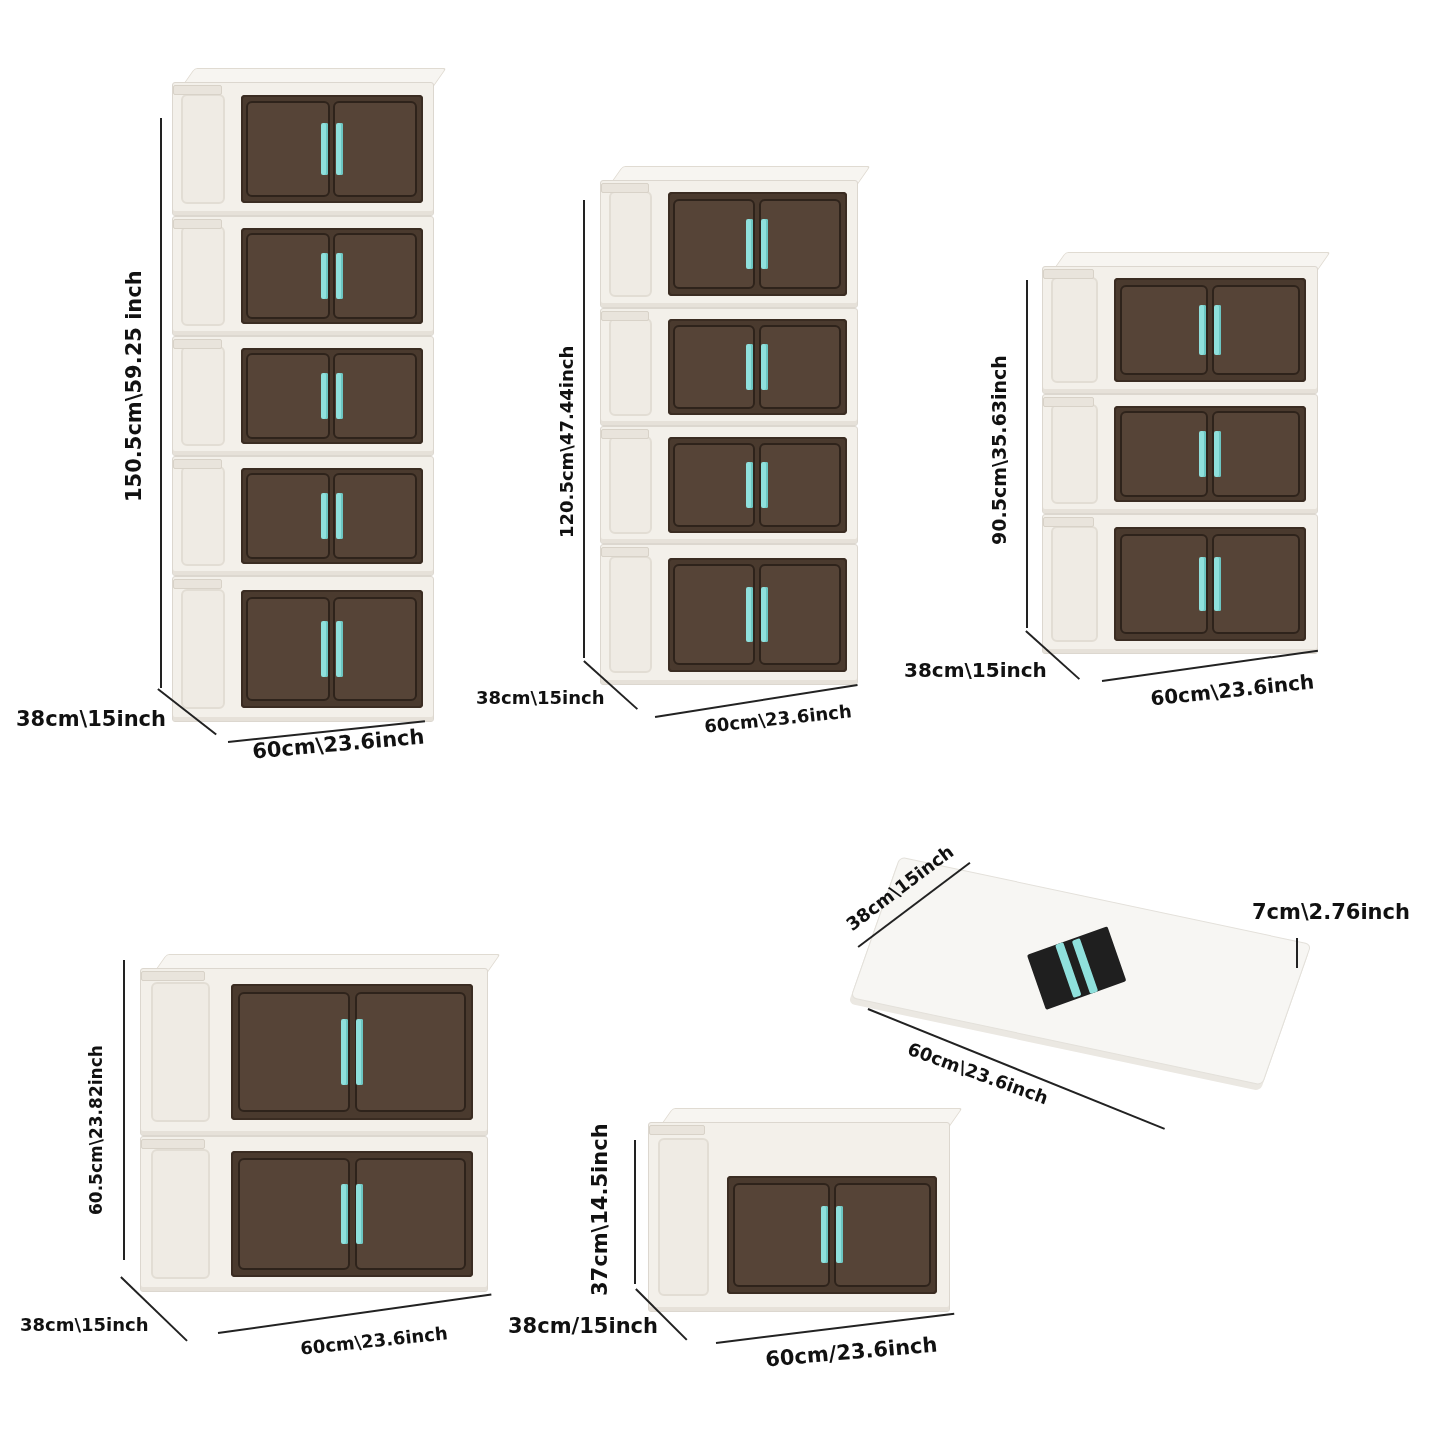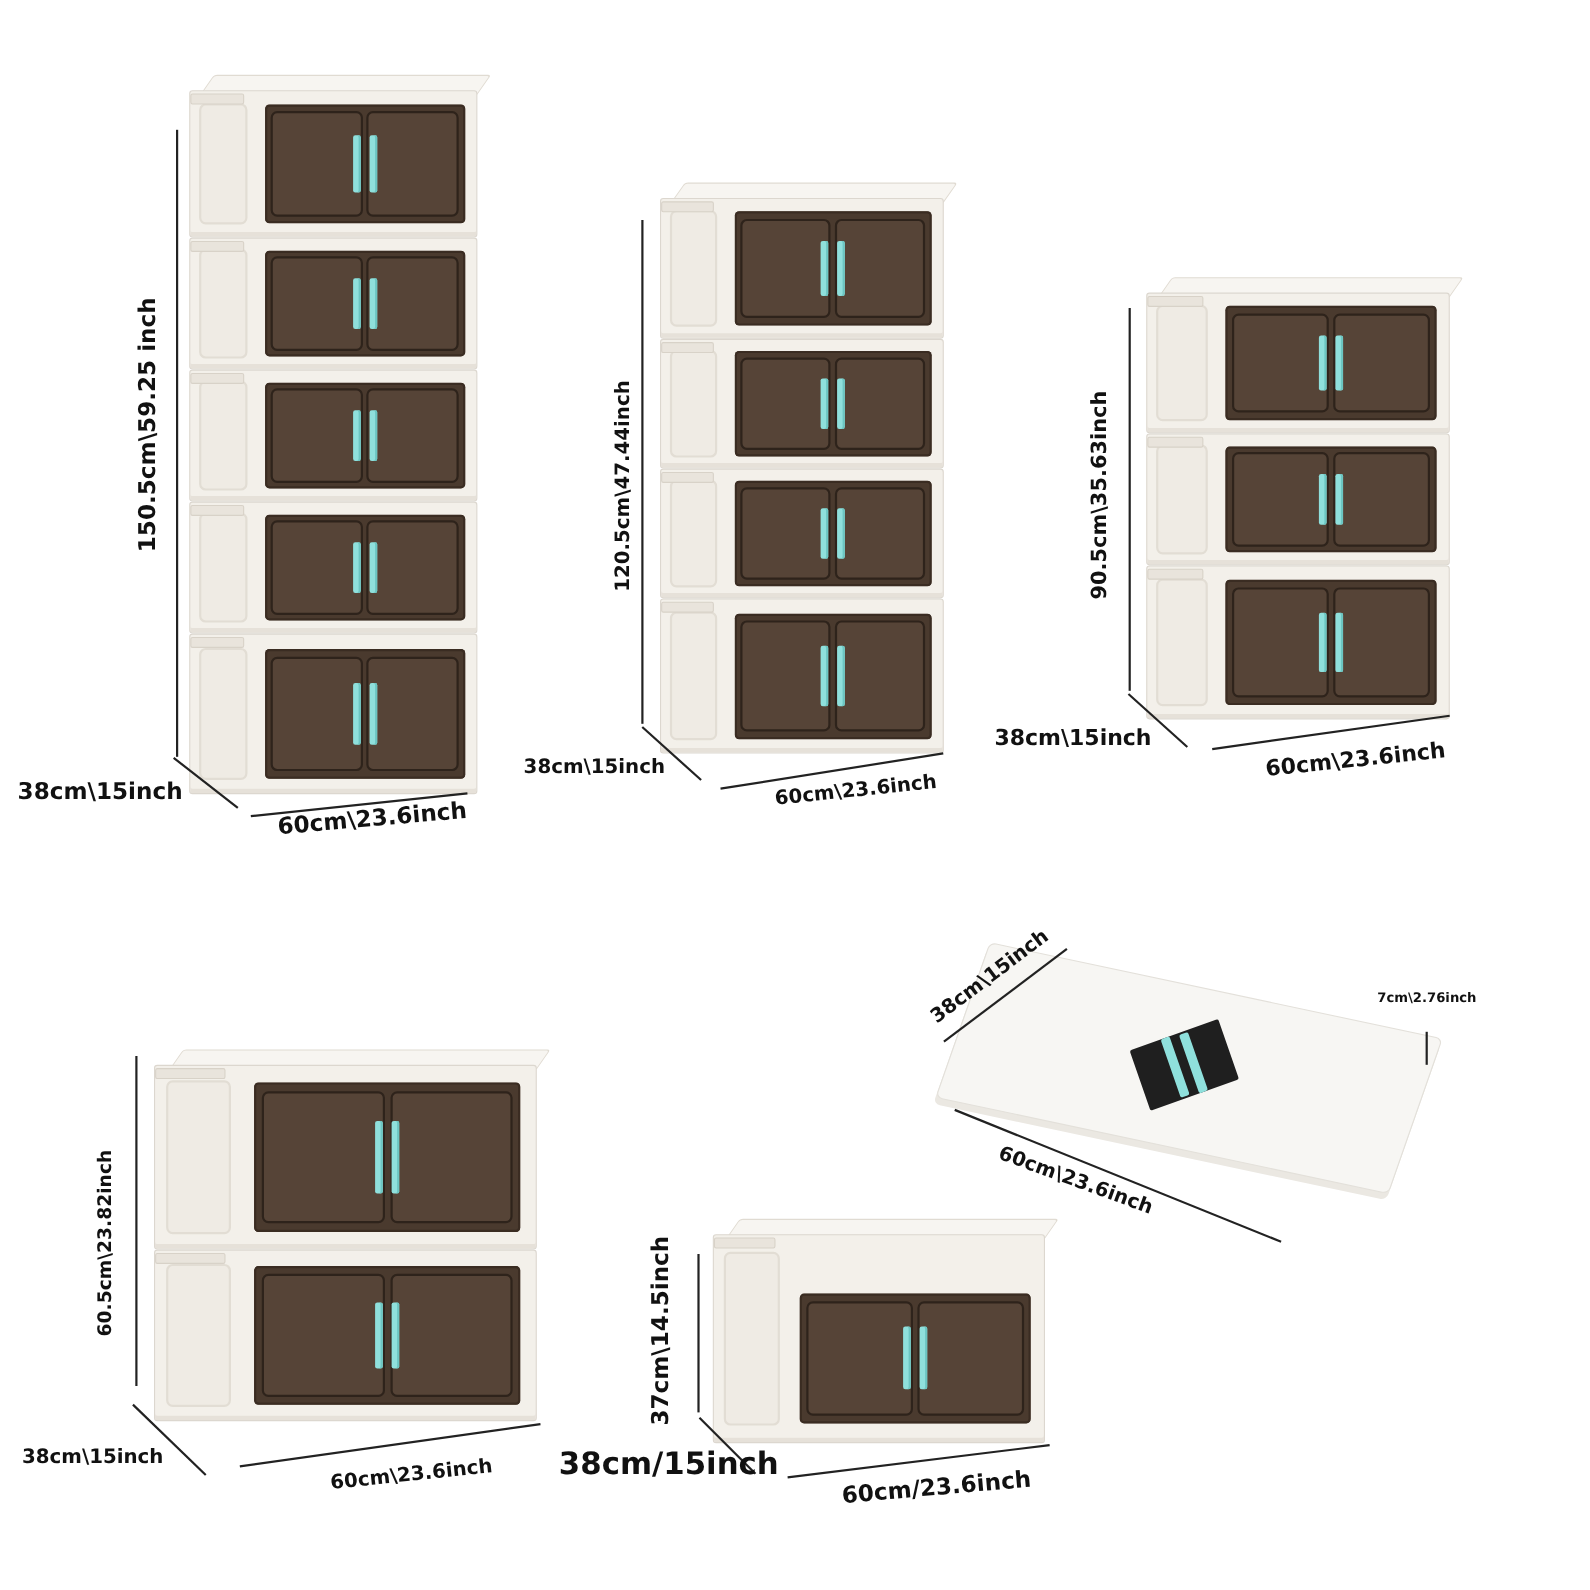--- a/index.html
+++ b/index.html
@@ -232,28 +232,28 @@
         <div class="door l"></div>
         <div class="door r"></div>
         <div class="handle l"></div>
         <div class="handle r"></div>
       </div>
     </div>
 </div>
 <div class="vline" style="left:634px; top:1140px; height:144px;"></div>
 <div class="label vlabel" style="left:588px; top:1296px; font-size:21px;">37cm\14.5inch</div>
 <div class="line" style="left:636px; top:1288px; width:72px; transform:rotate(45deg);"></div>
-<div class="label" style="left:508px; top:1314px; font-size:28px;">38cm/15inch</div>
+<div class="label" style="left:508px; top:1314px; font-size:21px;">38cm/15inch</div>
 <div class="line" style="left:716px; top:1342px; width:240px; transform:rotate(-7deg);"></div>
 <div class="label" style="left:765px; top:1340px; font-size:21px; transform:rotate(-5deg);">60cm/23.6inch</div>
 
 <div class="folded">
   <div class="fold-mech">
     <div class="fold-h1"></div>
     <div class="fold-h2"></div>
   </div>
 </div>
 <div class="line" style="left:858px; top:946px; width:140px; transform:rotate(-37deg);"></div>
 <div class="label" style="left:842px; top:918px; font-size:18px; transform:rotate(-37deg); transform-origin:left top;">38cm\15inch</div>
 <div class="vline" style="left:1296px; top:938px; height:30px;"></div>
-<div class="label" style="left:1252px; top:900px; font-size:12px;">7cm\2.76inch</div>
+<div class="label" style="left:1252px; top:900px; font-size:21px;">7cm\2.76inch</div>
 <div class="line" style="left:868px; top:1008px; width:320px; transform:rotate(22deg);"></div>
 <div class="label" style="left:912px; top:1038px; font-size:18px; transform:rotate(20deg); transform-origin:left top;">60cm\23.6inch</div>
 
 </body></html>

